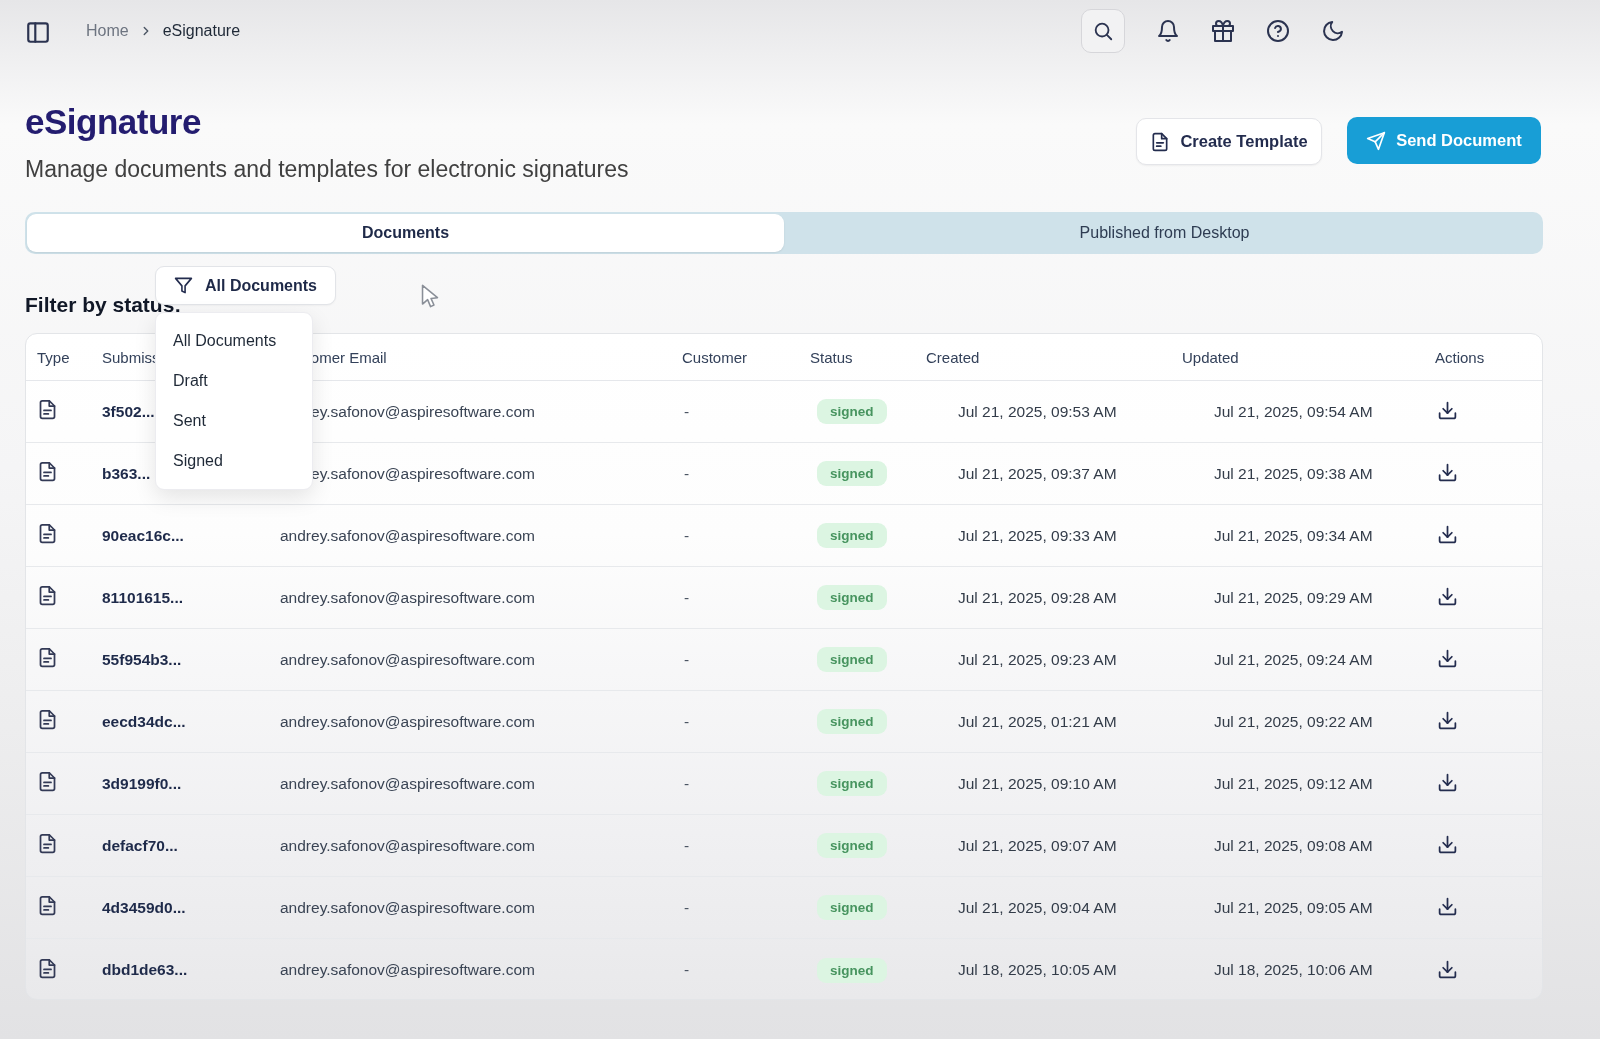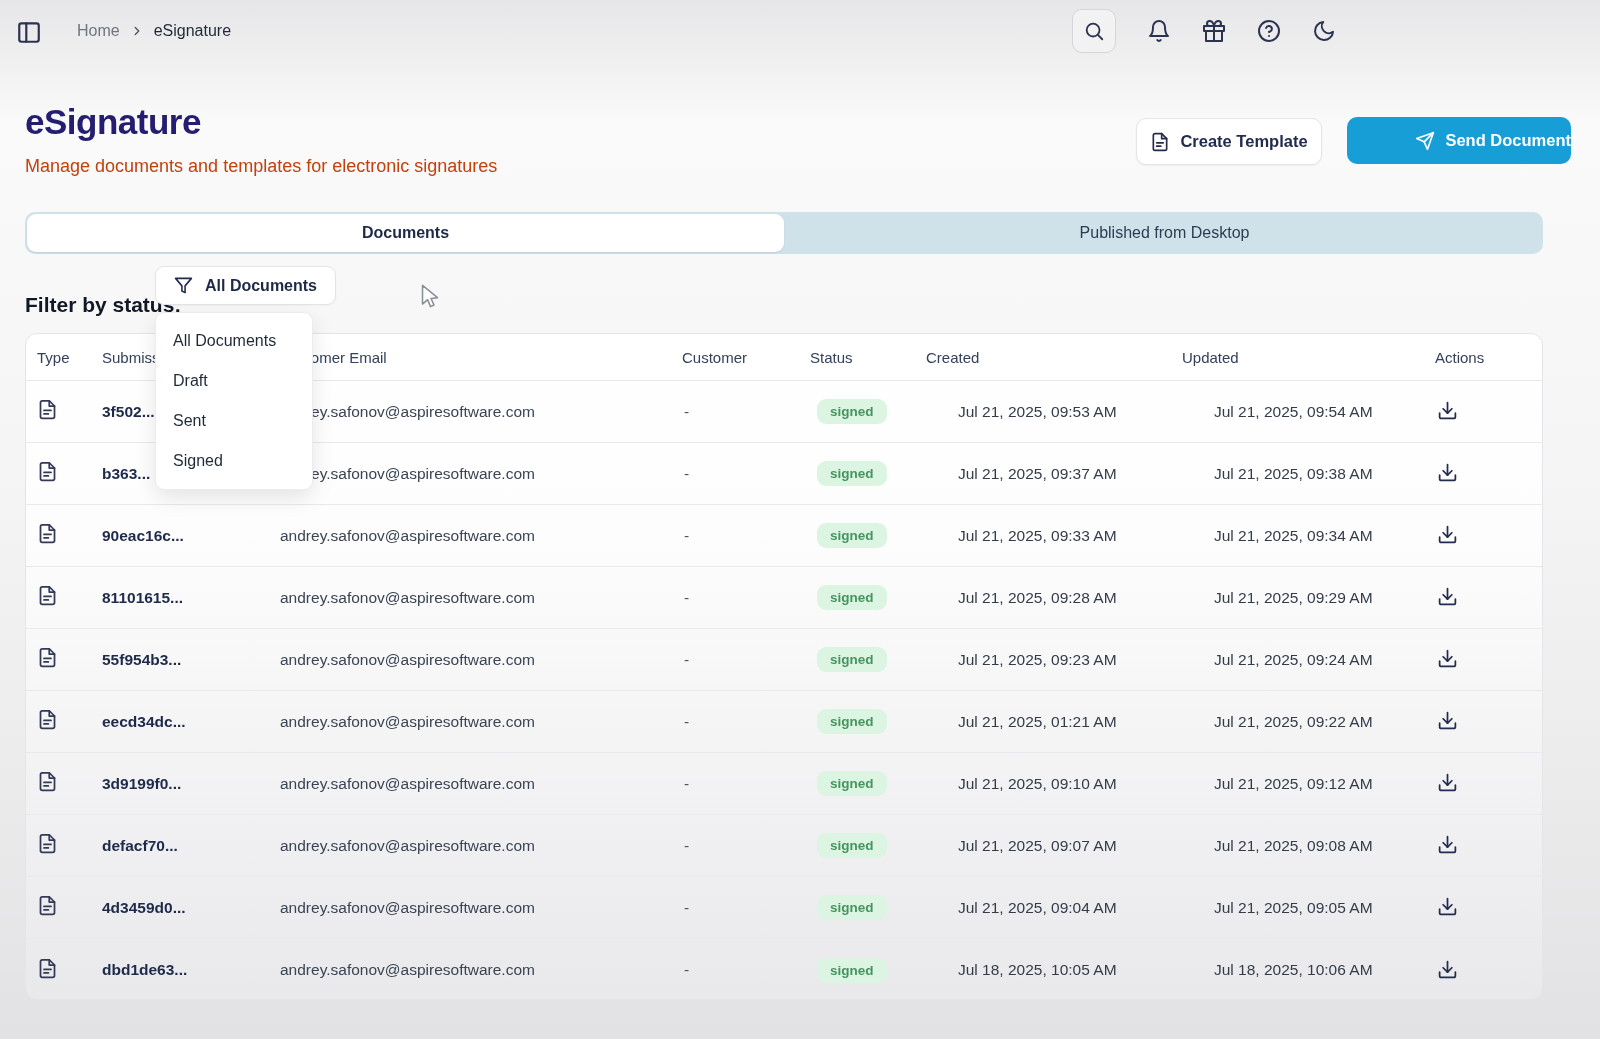--- a/index.html
+++ b/index.html
@@ -7,44 +7,44 @@
   body {
     font-family:"Liberation Sans", sans-serif;
     position:relative;
     overflow:hidden;
     background:linear-gradient(180deg,#e6e6e8 0%,#fafafa 12%,#f5f5f6 45%,#ededee 70%,#e2e2e4 100%);
     color:#1f2937;
   }
   svg { display:block; }
 
   
-  .topbar { position:absolute; top:0; left:0; width:1392px; height:62px; }
+  .topbar { position:absolute; top:0; left:9px; width:1392px; height:62px; }
   .sidebar-toggle { position:absolute; left:16px; top:18px; width:28px; height:28px;
     background:none; border:none; cursor:pointer; color:#2b3350; }
   .breadcrumb { position:absolute; left:77px; top:0; height:62px; display:flex; align-items:center; gap:10px; font-size:16px; }
   .crumb-home { color:#6d7480; cursor:pointer; }
   .crumb-sep { color:#4b5563; }
   .crumb-current { color:#1f2937; }
   .topbar-right { position:absolute; right:56px; top:0; height:62px; display:flex; align-items:center; gap:31px; color:#2b3350; }
   .tb-icon { background:none; border:none; cursor:pointer; color:#2b3350; padding:0; }
   .search-box { width:44px; height:44px; border:1px solid #d6d6da; border-radius:10px;
     background:#f2f2f3; display:flex; align-items:center; justify-content:center; }
 
   
   .page-title { position:absolute; left:25px; top:102px; font-size:35px; font-weight:800; color:#241d70; letter-spacing:-0.5px; }
-  .page-subtitle { position:absolute; left:25px; top:156px; font-size:18px; color:#c2410c; }
+  .page-subtitle { position:absolute; left:25px; top:156px; font-size:23px; color:#404040; }
 
   .btn-create { position:absolute; left:1136px; top:118px; width:186px; height:47px;
     background:#fff; border:1px solid #e4e5e9; border-radius:10px; cursor:pointer;
     display:flex; align-items:center; justify-content:center; gap:10px;
     font-family:inherit; font-size:16.5px; font-weight:600; color:#232c4e;
     box-shadow:0 1px 2px rgba(0,0,0,.05); }
-  .btn-send { position:absolute; left:1347px; top:117px; width:224px; height:47px;
+  .btn-send { position:absolute; left:1347px; top:117px; width:194px; height:47px;
     background:var(--accent_blue,#189ed6); border:none; border-radius:10px; cursor:pointer;
-    display:flex; align-items:center; justify-content:flex-end; gap:10px;
+    display:flex; align-items:center; justify-content:center; gap:10px;
     font-family:inherit; font-size:16.5px; font-weight:600; color:#fff; }
 
   
   .tabbar { position:absolute; left:25px; top:212px; width:1518px; height:42px;
     background:var(--tabbar_bg,#cfe2ea); border-radius:10px; display:flex; }
   .tab { flex:1; display:flex; align-items:center; justify-content:center;
     font-size:16px; color:#2e3c52; cursor:pointer; border:none; background:none; font-family:inherit; }
   .tab.active { background:#fff; border-radius:9px; margin:2px; color:#1e2948; font-weight:600;
     box-shadow:0 1px 2px rgba(0,0,0,.08);text-align:right; }
 

